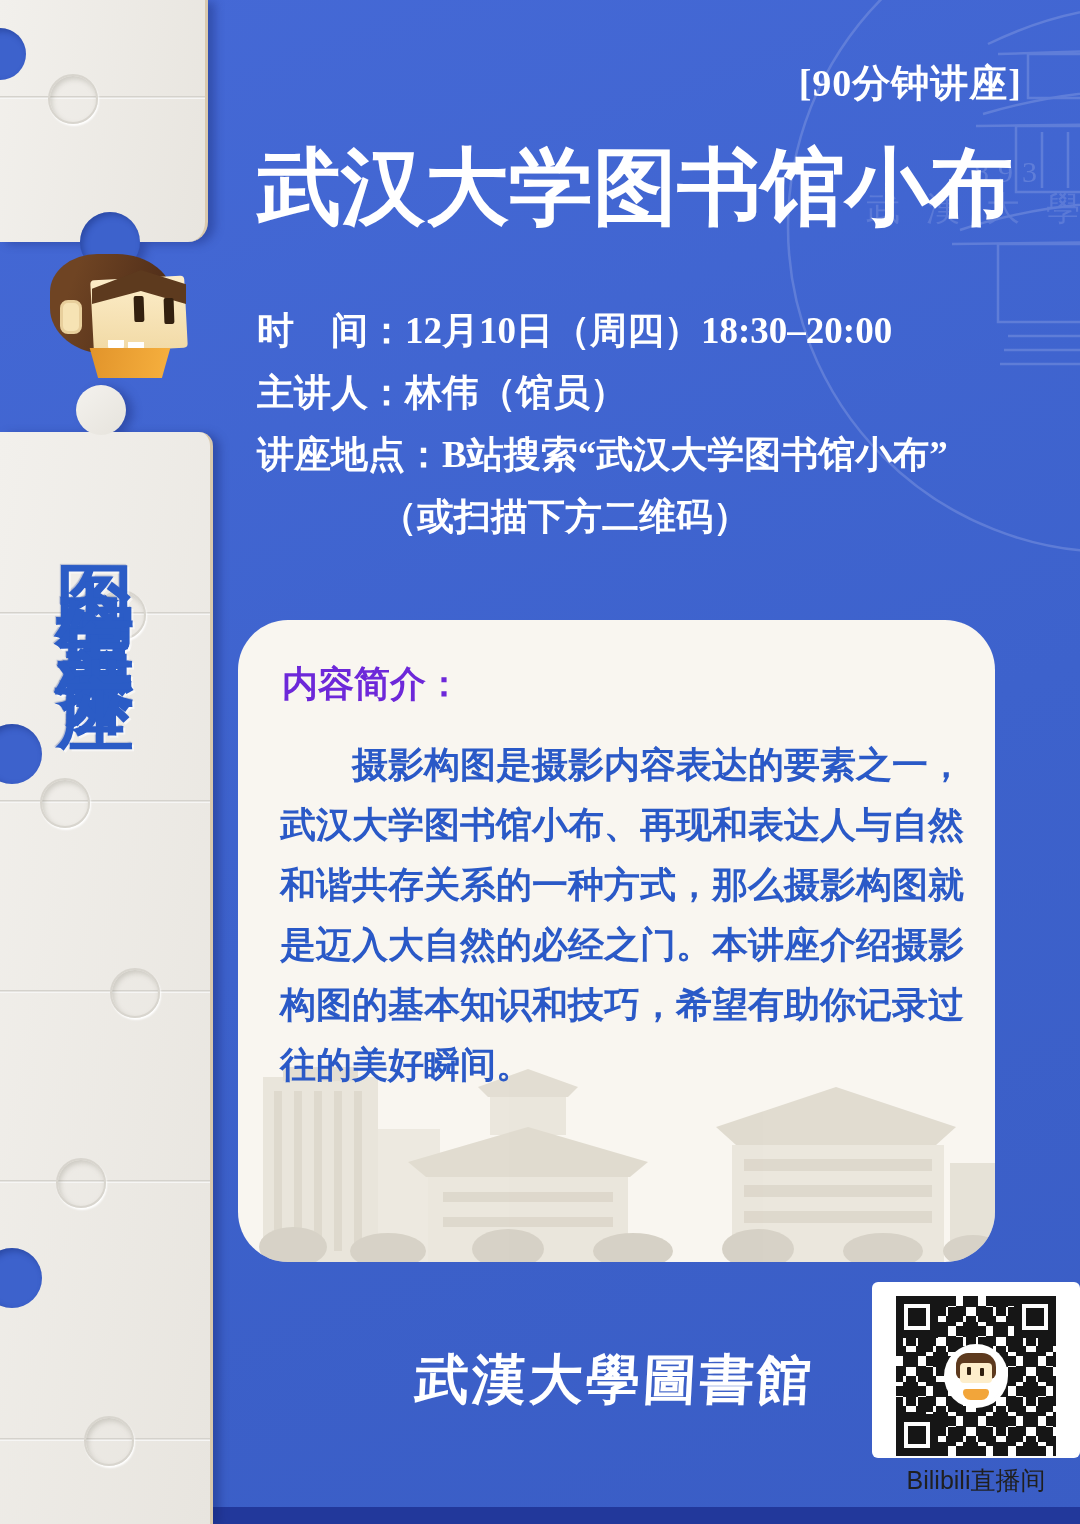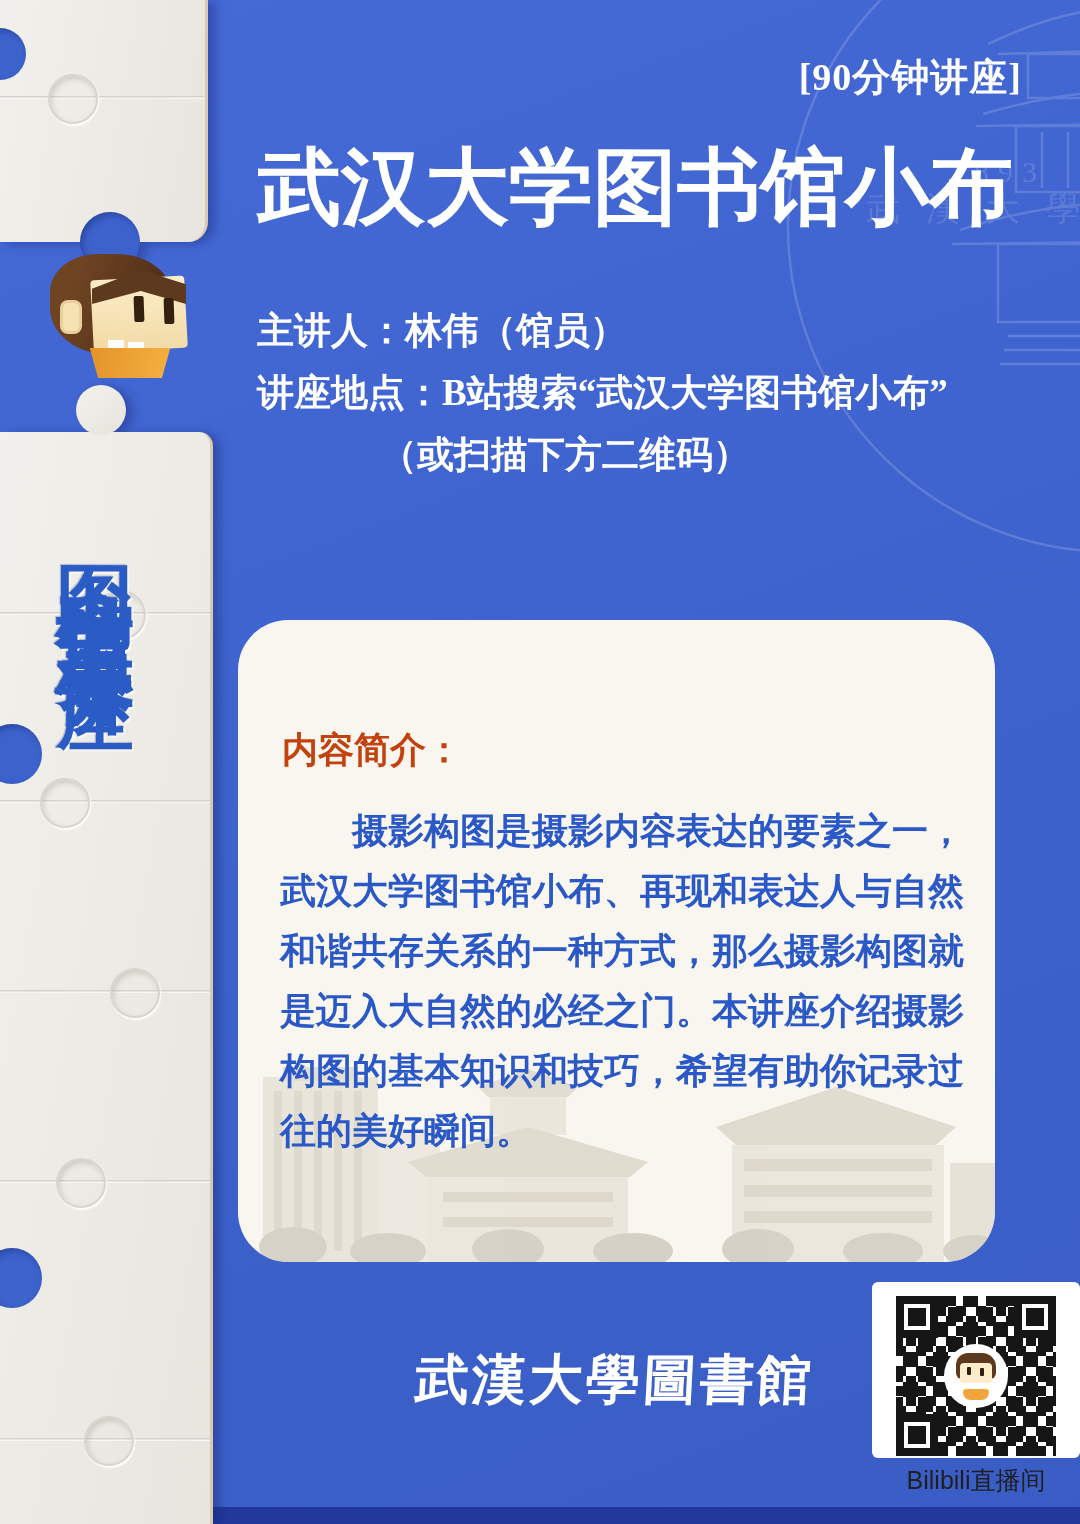--- a/index.html
+++ b/index.html
@@ -47,31 +47,31 @@
   .m-fringe{position:absolute;left:44px;top:18px;width:94px;height:34px;background:#5d3a1e;
     clip-path:polygon(0 100%,0 55%,52% 0,100% 42%,100% 100%,52% 62%);}
   .m-eye{position:absolute;width:10px;height:26px;background:#33200f;border-radius:2px;}
   .m-ear{position:absolute;left:12px;top:48px;width:22px;height:34px;background:#f6e3b4;
     border:3px solid #e8cf9c;border-radius:8px;box-sizing:border-box;}
   .m-body{position:absolute;left:40px;top:96px;width:84px;height:30px;
     background:linear-gradient(100deg,#e1932a,#f7b13f);
     clip-path:polygon(2% 0,98% 0,88% 100%,12% 100%);}
   .m-tooth{position:absolute;width:16px;height:14px;background:#fff;border-radius:0 0 8px 8px;}
   
-  .badge{position:absolute;top:52px;right:58px;z-index:4;
+  .badge{position:absolute;top:58px;right:58px;z-index:4;
     font-size:38px;font-weight:700;color:#fff;letter-spacing:1px;}
   .title{position:absolute;left:257px;top:140px;z-index:4;margin:0;
     font-size:84px;font-weight:700;color:#fff;letter-spacing:0;line-height:1.15;}
   .details{position:absolute;left:257px;top:300px;z-index:4;color:#fff;
     font-size:37px;font-weight:700;line-height:62px;}
   .details .indent{padding-left:123px;}
   
   .intro-box{position:absolute;left:238px;top:620px;width:757px;height:642px;z-index:3;
     background:#f9f6f0;border-radius:50px;overflow:hidden;}
-  .intro-heading{margin:106px 0 0 44px;font-size:36px;font-weight:700;color:#c2410c;}
+  .intro-heading{margin:40px 0 0 44px;font-size:36px;font-weight:700;color:#6d28d9;}
   .intro-para{margin:26px 31px 0 42px;font-size:36px;font-weight:700;line-height:60px;
     color:#2a59c7;text-indent:2em;text-align:justify;position:relative;z-index:2;}
   .ghost{position:absolute;left:0;bottom:0;width:757px;height:195px;z-index:1;opacity:.5;}
   
   .calligraphy{position:absolute;left:415px;top:1344px;z-index:4;
     font-size:54px;font-weight:700;color:#fff;letter-spacing:3px;
     transform:skewX(-3deg);}
   .qr-box{position:absolute;left:872px;top:1282px;width:208px;height:176px;z-index:6;
     background:#fff;border-radius:6px;}
   .qr{position:absolute;left:24px;top:14px;width:160px;height:160px;
@@ -158,20 +158,21 @@
     <div class="m-ear"></div>
     <div class="m-tooth" style="left:60px;top:88px;"></div>
     <div class="m-tooth" style="left:80px;top:90px;"></div>
     <div class="m-body"></div>
   </div>
 
   <div class="badge">[90分钟讲座]</div>
   <h1 class="title">武汉大学图书馆小布</h1>
 
   <div class="details">
+    <div>时　间：12月10日（周四）18:30–20:00</div>
     <div>主讲人：林伟（馆员）</div>
     <div>讲座地点：B站搜索“武汉大学图书馆小布”</div>
     <div class="indent">（或扫描下方二维码）</div>
   </div>
 
   <div class="intro-box">
     <svg class="ghost" viewBox="0 0 757 195" preserveAspectRatio="none">
       <g>
         <rect x="25" y="10" width="115" height="185" fill="#d9d3c5"></rect>
         <rect x="45" y="0" width="75" height="14" fill="#cdc6b5"></rect>

